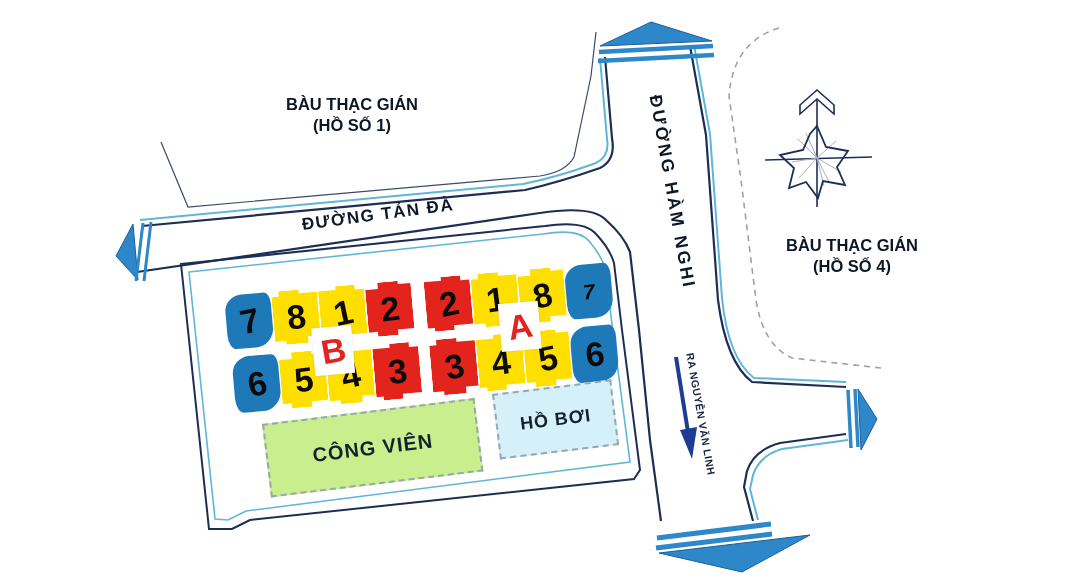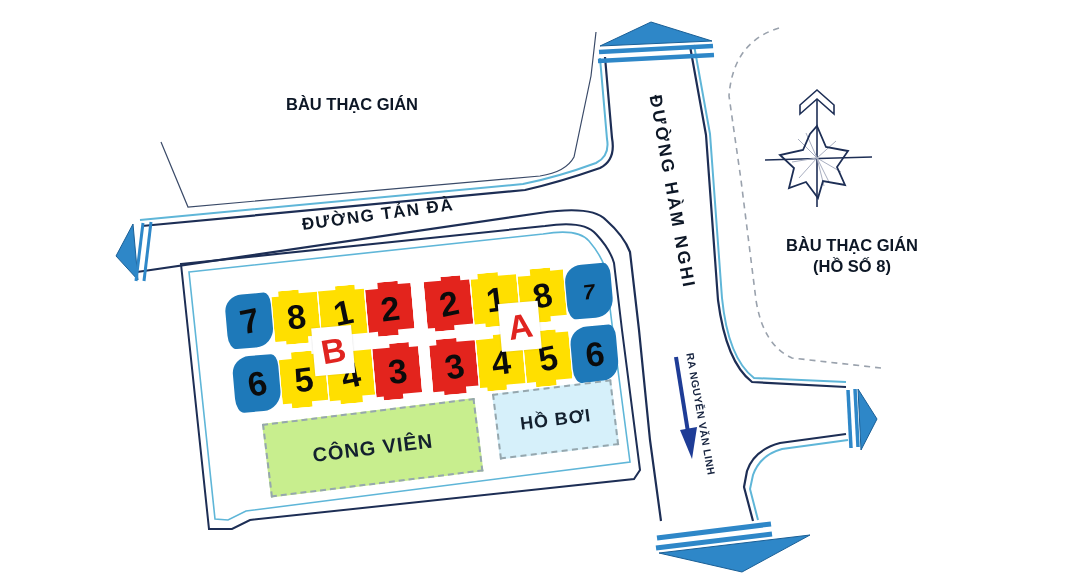--- a/index.html
+++ b/index.html
@@ -110,24 +110,25 @@
         <line x1="817" y1="158" x2="792" y2="162"></line>
           <line x1="817" y1="158" x2="824" y2="186"></line>
       </g>
       <polygon points="817,126 826,147 848,151 837,167 845,185 823,181 818,198 806,182 789,188 794,168 780,155 803,150 810,134" fill="#ffffff" fill-opacity="0" stroke="#1d2e55" stroke-width="1.8"></polygon>
       <polygon points="800,114 817,99 834,114 834,105 817,90 800,105" fill="#ffffff" stroke="#1d2e55" stroke-width="1.6"></polygon>
     </g>
   </svg>
 
   <div class="lbl lake-label lake1">
     <div>BÀU THẠC GIÁN</div>
+    <div>(HỒ SỐ 1)</div>
   </div>
   <div class="lbl lake-label lake2">
     <div>BÀU THẠC GIÁN</div>
-    <div>(HỒ SỐ 8)</div>
+    <div>(HỒ SỐ 4)</div>
   </div>
   <div class="lbl tanda-label">ĐƯỜNG TẢN ĐÀ</div>
   <div class="lbl hamnghi-label">ĐƯỜNG HÀM NGHI</div>
   <div class="lbl exit-label">RA NGUYỄN VĂN LINH</div>
 
   <div class="site">
 
     <div class="tile round" style="left: 0px; top: 0px; background: rgb(30, 121, 185);">
         <span class="num">7</span>
       </div>

